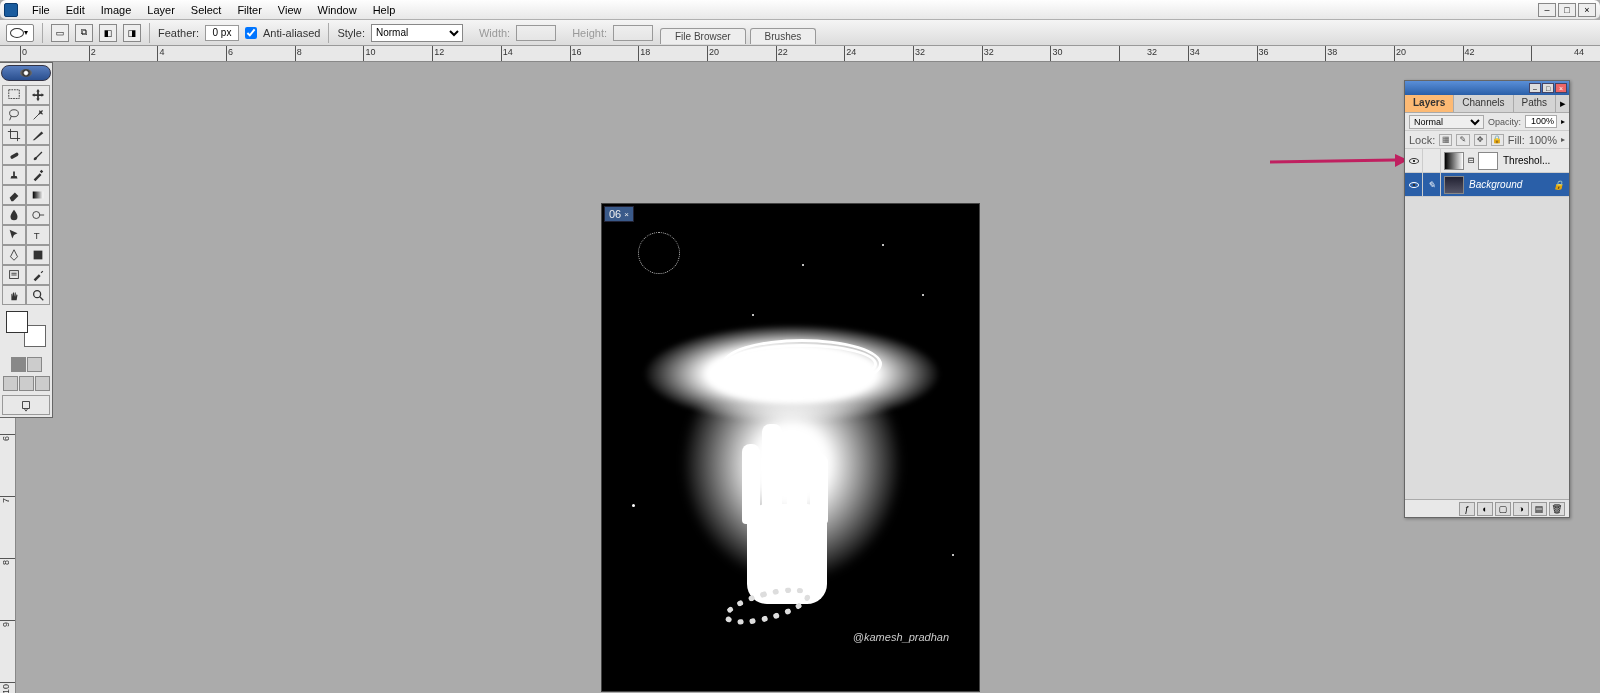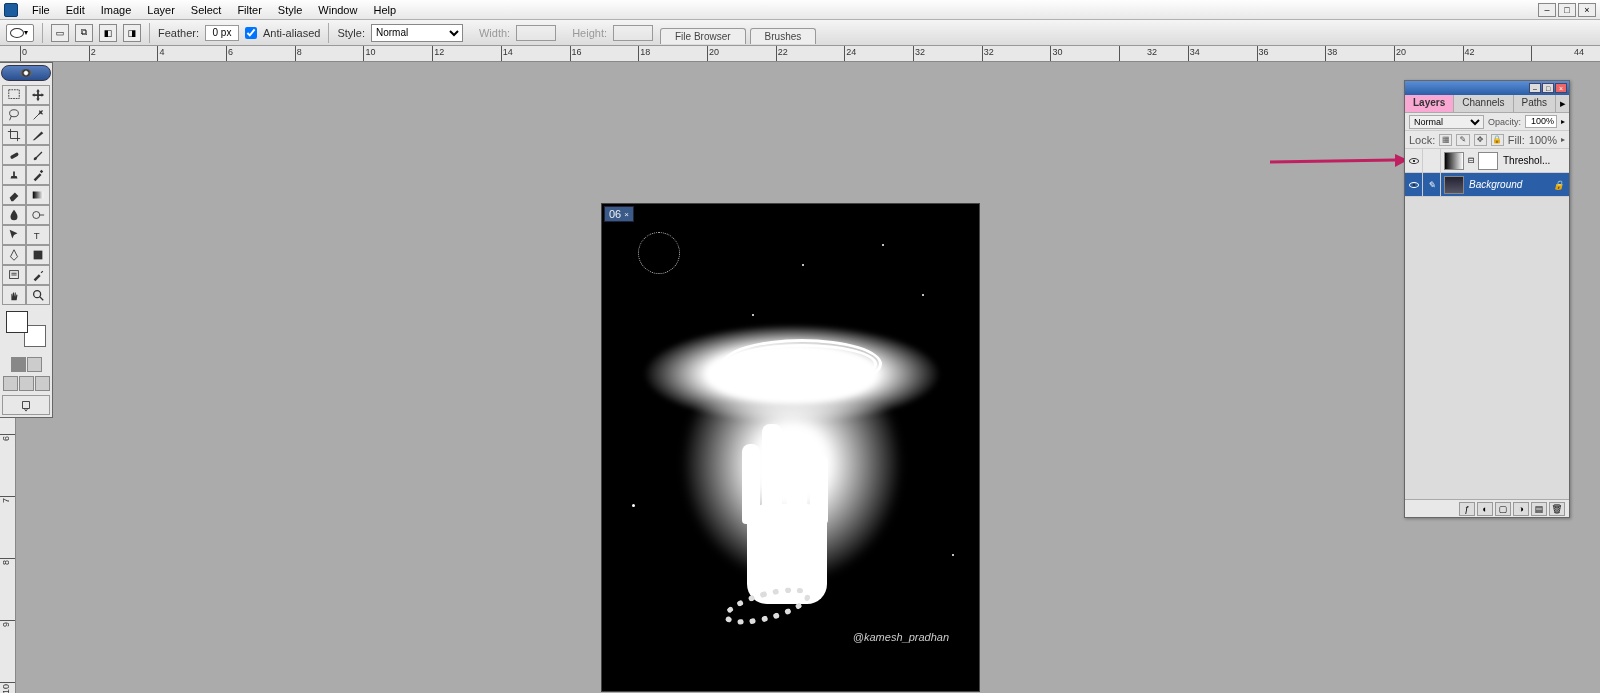--- a/index.html
+++ b/index.html
@@ -1,19 +1,19 @@
 <!DOCTYPE html>
 <html><head>
 <meta charset="utf-8">
 <style>
 * { box-sizing: border-box; margin: 0; padding: 0; font-family: Tahoma, Arial, sans-serif; font-size: 11px; user-select: none; }
 body { width: 1600px; height: 693px; background: #ababab; overflow: hidden; position: relative; }
 
 
-.menubar { height: 20px; background: linear-gradient(#fefefe,#e8e8e8); border-bottom: 1px solid #b0b0b0; display: flex; align-items: center; padding: 0 4px; }
+.menubar { height: 20px; background: linear-gradient(#fefefe,#e8e8e8); border-bottom: 1px solid #b0b0b0; display: flex; align-items: center; padding: 0 4px; border-radius: 6px; }
 .menubar .icon-app { width: 14px; height: 14px; margin-right: 6px; background: #1a5c9e; border:1px solid #0a3a6e; border-radius:2px; }
 .menubar .menu-item { padding: 2px 8px; cursor: default; }
 .menubar .win-controls { margin-left: auto; display: flex; gap: 2px; }
 .menubar .win-btn { width: 18px; height: 14px; border: 1px solid #888; background: #eee; display: flex; align-items: center; justify-content: center; font-size: 9px; cursor: default; }
 
 
 .optionsbar { height: 26px; background: linear-gradient(#f5f5f5,#dcdcdc); border-bottom:1px solid #999; display:flex; align-items:center; padding:0 6px; gap:6px; }
 .optionsbar .shape-sel { width:28px; height:18px; border:1px solid #888; background:#fff; border-radius:2px; display:flex; align-items:center; justify-content:center; }
 .optionsbar .shape-sel .ell { width:14px; height:10px; border:1px solid #333; border-radius:50%; }
 .optionsbar .shape-sel .arr { width:6px; font-size:8px; }
@@ -65,21 +65,21 @@
 .artwork .credit { position:absolute; bottom:48px; right:30px; color:#ccc; font-size:11px; font-style:italic; }
 .artwork .glow { position:absolute; top:200px; left:60px; width:260px; height:200px; background:radial-gradient(ellipse at 50% 30%, #fff 20%, transparent 60%); filter:blur(4px); }
 
 
 .layers-panel { position:absolute; top:80px; right:30px; width:166px; background:#e8e8e8; border:1px solid #666; box-shadow:1px 1px 3px rgba(0,0,0,0.3); }
 .layers-panel .lp-title { height:14px; background:linear-gradient(#5a8fd8,#2a5fa8); display:flex; justify-content:flex-end; align-items:center; padding:0 2px; gap:1px; }
 .layers-panel .lp-title .tbtn { width:12px; height:10px; background:#ddd; border:1px solid #446; font-size:7px; display:flex; align-items:center; justify-content:center; }
 .layers-panel .lp-title .tbtn.cls { background:#e66; color:#fff; }
 .layers-panel .lp-tabs { display:flex; height:18px; background:#d4d4d4; border-bottom:1px solid #aaa; }
 .layers-panel .lp-tab { padding:2px 8px; font-size:10px; color:#333; border-right:1px solid #aaa; }
-.layers-panel .lp-tab.active { background:#f9a8d4; font-weight:bold; }
+.layers-panel .lp-tab.active { background:#fdba74; font-weight:bold; }
 .layers-panel .lp-tabs .more { margin-left:auto; padding:2px 4px; }
 .layers-panel .lp-opts { display:flex; align-items:center; padding:2px 4px; gap:4px; height:18px; border-bottom:1px solid #ccc; }
 .layers-panel .lp-opts select { flex:1; height:14px; font-size:9px; border:1px solid #aaa; }
 .layers-panel .lp-opts .oplbl { font-size:9px; color:#555; }
 .layers-panel .lp-opts .opval { width:32px; height:13px; border:1px solid #aaa; font-size:9px; text-align:right; padding-right:2px; background:#fff; }
 .layers-panel .lp-lock { display:flex; align-items:center; padding:2px 4px; gap:4px; height:18px; border-bottom:1px solid #ccc; font-size:9px; color:#555; }
 .layers-panel .lp-lock .lbtn { width:14px; height:12px; border:1px solid #aaa; display:flex; align-items:center; justify-content:center; font-size:8px; }
 .layers-panel .lp-layers { height:350px; overflow:auto; background:#dcdcdc; }
 .layers-panel .layer-row { display:flex; align-items:center; height:24px; background:#e8e8e8; border-bottom:1px solid #ccc; }
 .layers-panel .layer-row.selected { background:#2a5fa8; color:#fff; font-style:italic; }
@@ -106,21 +106,21 @@
 
 <div class="menubar">
   <div class="icon-app"></div>
   <div id="menu-items" style="display: flex;">
       <div class="menu-item">File</div>
       <div class="menu-item">Edit</div>
       <div class="menu-item">Image</div>
       <div class="menu-item">Layer</div>
       <div class="menu-item">Select</div>
       <div class="menu-item">Filter</div>
-      <div class="menu-item">Style</div>
+      <div class="menu-item">View</div>
       <div class="menu-item">Window</div>
       <div class="menu-item">Help</div>
     </div>
   <div class="win-controls">
     <div class="win-btn">–</div>
     <div class="win-btn">□</div>
     <div class="win-btn">×</div>
   </div>
 </div>
 

